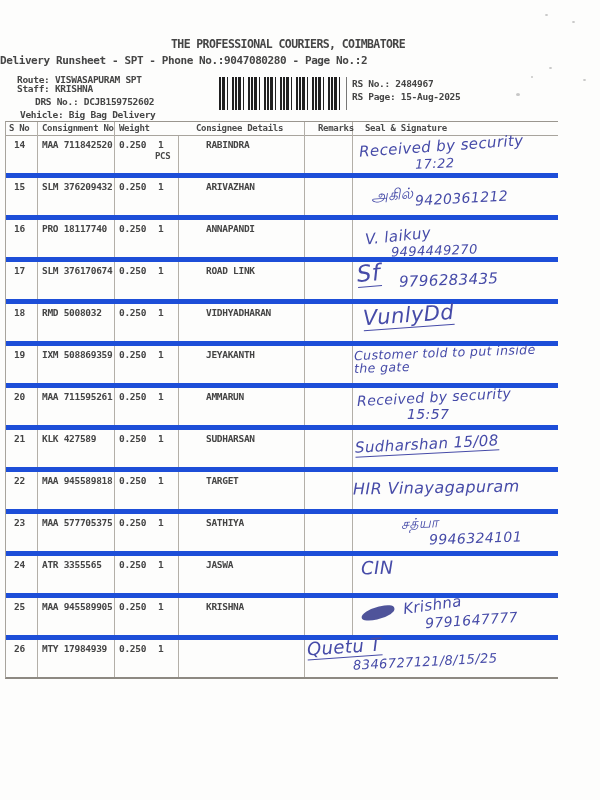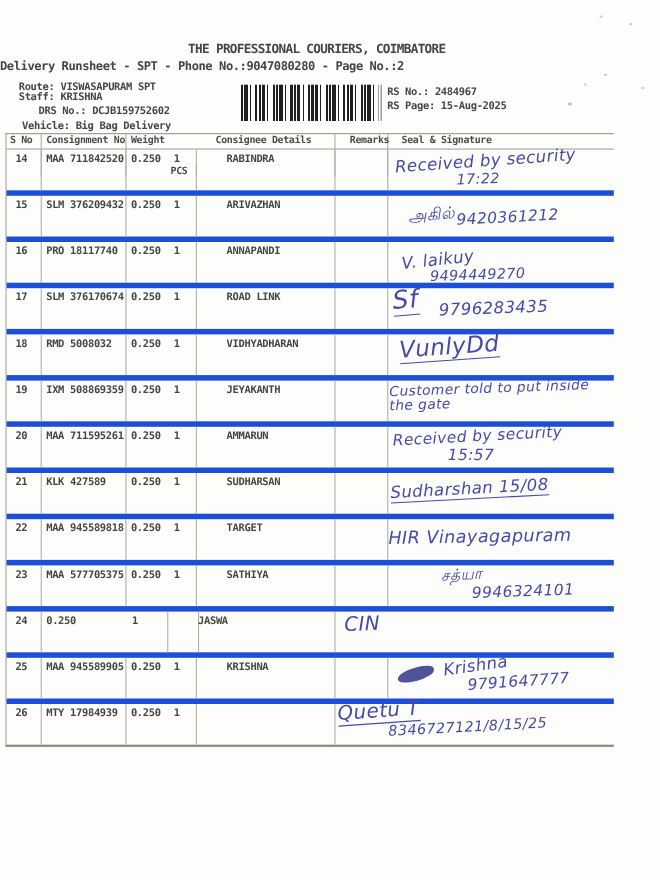--- a/index.html
+++ b/index.html
@@ -168,20 +168,21 @@
           <div class="cell b-r c-sno">23</div>
           <div class="cell b-r c-con">MAA 577705375</div>
           <div class="cell c-wt">0.250</div>
           <div class="cell b-r c-pcs">1</div>
           <div class="cell b-r c-cons">SATHIYA</div>
           <div class="cell b-r c-rem"></div>
           <div class="cell c-sig"><span class="hw" style="left: 48px; top: 2px; font-size: 14px; transform: rotate(-3deg);">சத்யா</span><span class="hw" style="left: 76px; top: 17px; font-size: 14px; transform: rotate(-2deg);">9946324101</span></div>
         </div>
         <div class="trow">
           <div class="cell b-r c-sno">24</div>
+          <div class="cell b-r c-con">ATR 3355565</div>
           <div class="cell c-wt">0.250</div>
           <div class="cell b-r c-pcs">1</div>
           <div class="cell b-r c-cons">JASWA</div>
           <div class="cell b-r c-rem"></div>
           <div class="cell c-sig"><span class="hw" style="left: 8px; top: 3px; font-size: 18px; transform: rotate(-2deg);">CIN</span></div>
         </div>
         <div class="trow">
           <div class="cell b-r c-sno">25</div>
           <div class="cell b-r c-con">MAA 945589905</div>
           <div class="cell c-wt">0.250</div>

